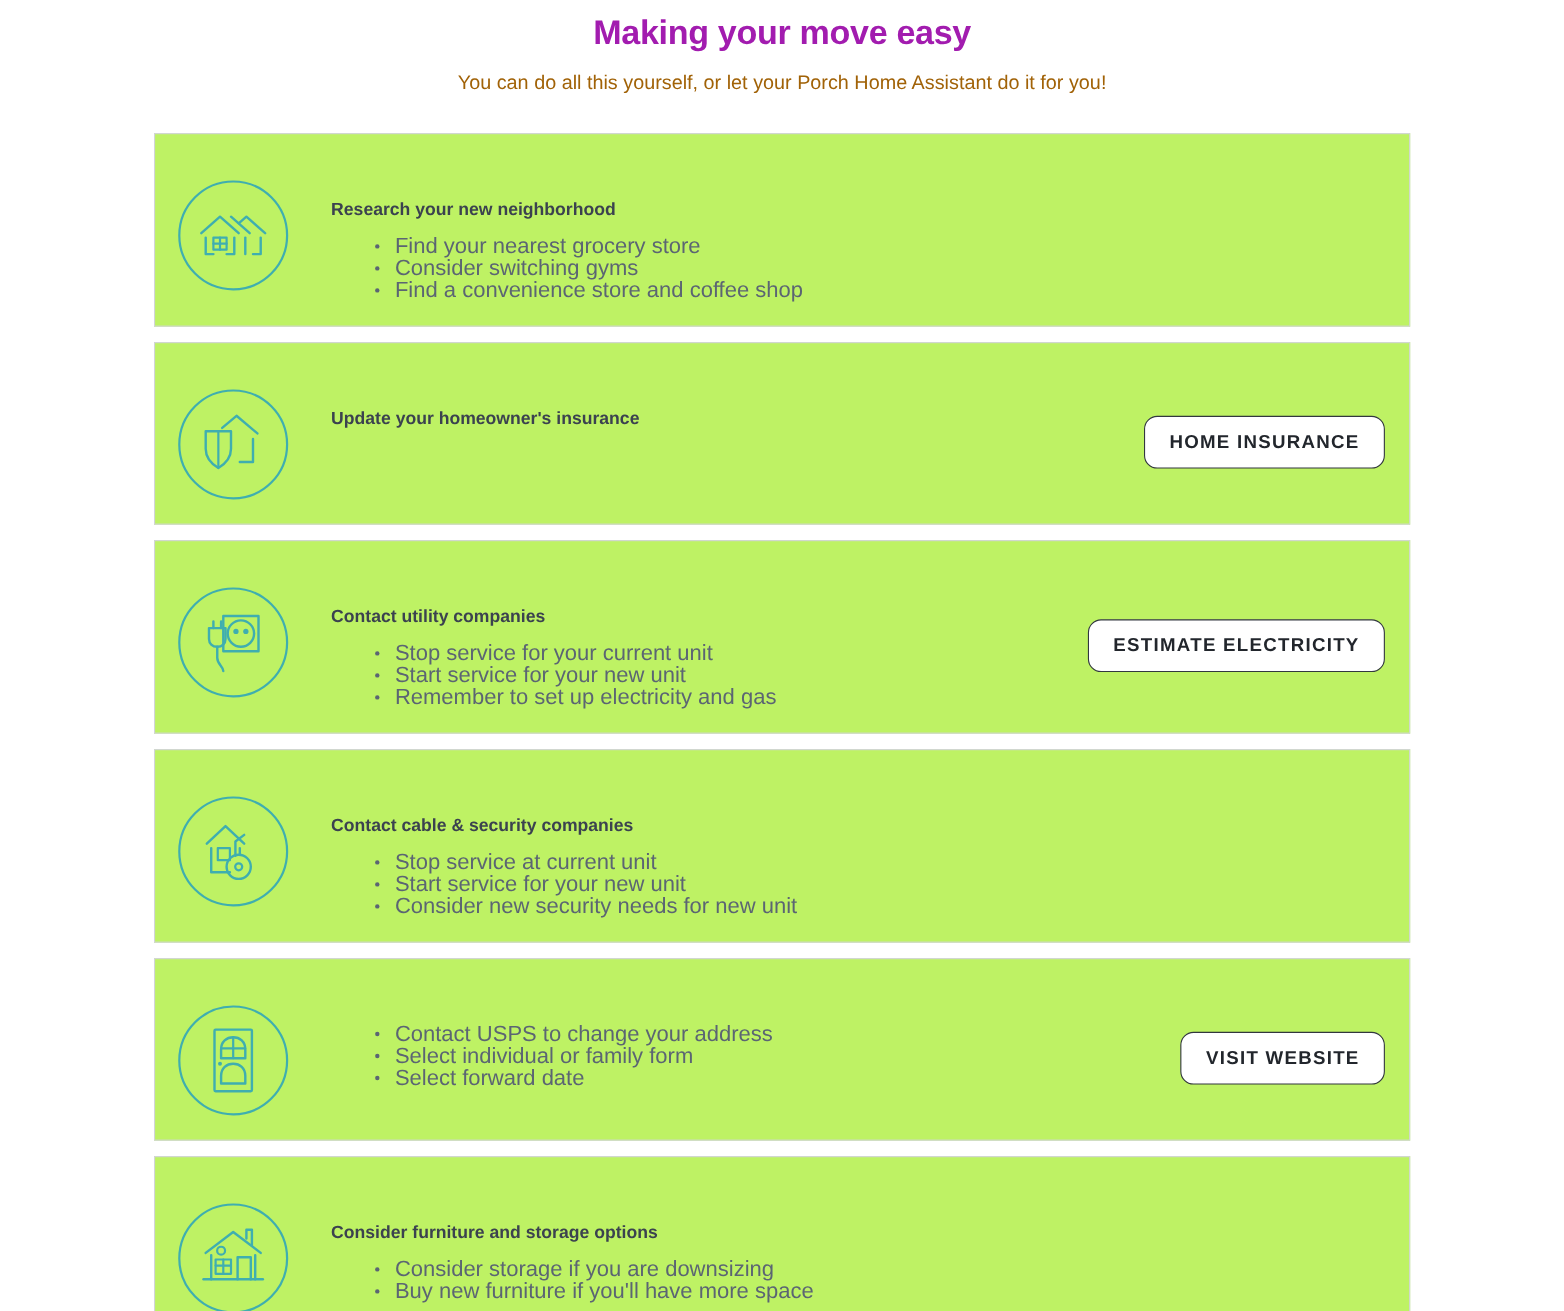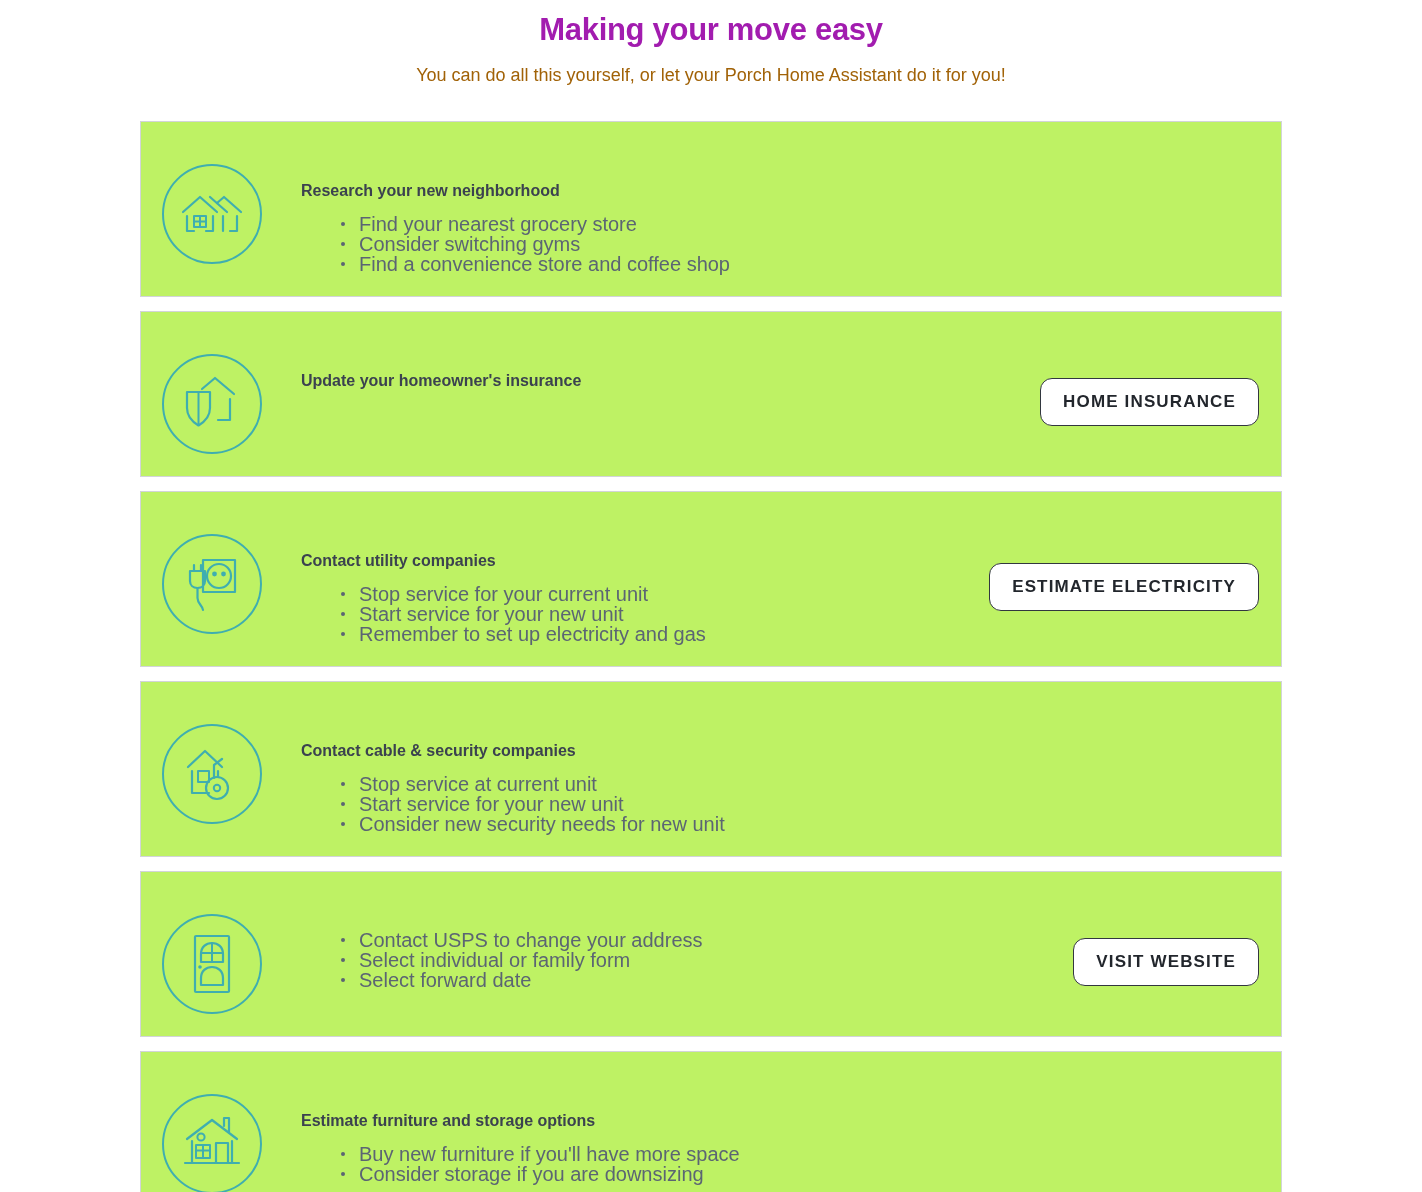--- a/index.html
+++ b/index.html
@@ -259,24 +259,24 @@
               <path fill="none" stroke="#3faeb0" stroke-width="2.2" stroke-linecap="round" stroke-linejoin="round" d="M11 26 L11 48 M51 26 L51 48"></path>
               <path fill="none" stroke="#3faeb0" stroke-width="2.2" stroke-linecap="round" stroke-linejoin="round" d="M4 48 L58 48"></path>
               <circle fill="none" stroke="#3faeb0" stroke-width="2" stroke-linecap="round" stroke-linejoin="round" cx="20" cy="22" r="3.6"></circle>
               <rect fill="none" stroke="#3faeb0" stroke-width="2" stroke-linecap="round" stroke-linejoin="round" x="15" y="30" width="14" height="13"></rect>
               <path fill="none" stroke="#3faeb0" stroke-width="2" stroke-linecap="round" stroke-linejoin="round" d="M15 35.5 L29 35.5 M22 30 L22 43"></path>
               <path fill="none" stroke="#3faeb0" stroke-width="2.2" stroke-linecap="round" stroke-linejoin="round" d="M35 48 L35 28 L47 28 L47 48"></path>
             </svg>
           </div>
         </div>
         <div class="card-body">
-          <div class="card-heading">Estimate furniture and storage options</div>
-          <ul class="card-points">
+          <div class="card-heading">Consider furniture and storage options</div>
+          <ul class="card-points">
+            <li>Consider storage if you are downsizing</li>
             <li>Buy new furniture if you'll have more space</li>
-            <li>Consider storage if you are downsizing</li>
           </ul>
         </div>
       </div>
       <div class="card">
         <div class="card-icon-wrap">
           <div class="icon-circle"></div>
         </div>
         <div class="card-body">
           <div class="card-heading">Schedule movers</div>
         </div>

